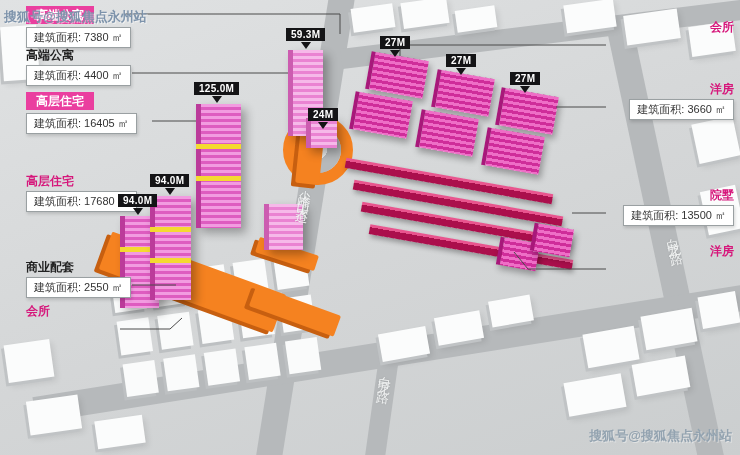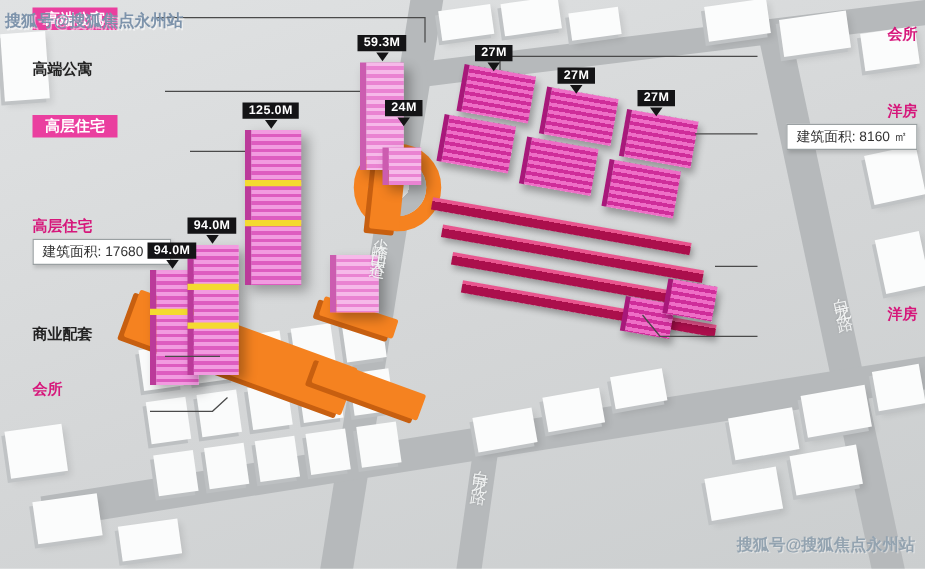--- a/index.html
+++ b/index.html
@@ -149,21 +149,21 @@
   </svg>
 
   <div class="road-label" style="left:296px;top:180px;transform:rotate(9deg)">尖峰山大道</div>
   <div class="road-label" style="left:662px;top:228px;transform:rotate(-12deg)">白龙二路</div>
   <div class="road-label" style="left:376px;top:366px;transform:rotate(8deg)">白龙一路</div>
 
   <div class="hm" style="left:286px;top:28px">
     <span class="hm-box">59.3M</span>
     <span class="hm-arrow"></span>
   </div>
-  <div class="hm" style="left:308px;top:80px">
+  <div class="hm" style="left:308px;top:108px">
     <span class="hm-box">24M</span>
     <span class="hm-arrow"></span>
   </div>
   <div class="hm" style="left:194px;top:82px">
     <span class="hm-box">125.0M</span>
     <span class="hm-arrow"></span>
   </div>
   <div class="hm" style="left:150px;top:174px">
     <span class="hm-box">94.0M</span>
     <span class="hm-arrow"></span>
@@ -180,44 +180,52 @@
     <span class="hm-box">27M</span>
     <span class="hm-arrow"></span>
   </div>
   <div class="hm" style="left:510px;top:72px">
     <span class="hm-box">27M</span>
     <span class="hm-arrow"></span>
   </div>
 
   <div class="callout" style="left:26px;top:6px">
     <div class="co-title pill">高端公寓</div>
+    <div class="co-area">建筑面积: 7380 ㎡</div>
   </div>
   <div class="callout" style="left:26px;top:48px">
     <div class="co-title">高端公寓</div>
+    <div class="co-area">建筑面积: 4400 ㎡</div>
   </div>
   <div class="callout" style="left:26px;top:92px">
     <div class="co-title pill">高层住宅</div>
+    <div class="co-area">建筑面积: 16405 ㎡</div>
   </div>
   <div class="callout" style="left:26px;top:174px">
     <div class="co-title magenta">高层住宅</div>
     <div class="co-area">建筑面积: 17680 ㎡</div>
   </div>
   <div class="callout" style="left:26px;top:260px">
     <div class="co-title">商业配套</div>
+    <div class="co-area">建筑面积: 2550 ㎡</div>
   </div>
   <div class="callout" style="left:26px;top:304px">
     <div class="co-title magenta">会所</div>
   </div>
 
   <div class="callout right" style="right:6px;top:20px">
     <div class="co-title magenta">会所</div>
   </div>
   <div class="callout right" style="right:6px;top:82px">
     <div class="co-title magenta">洋房</div>
-    <div class="co-area">建筑面积: 8160 ㎡</div>
+    <div class="co-area">建筑面积: 3660 ㎡</div>
+  </div>
+  <div class="callout right" style="right:6px;top:188px">
+    <div class="co-title magenta">院墅</div>
+    <div class="co-area">建筑面积: 13500 ㎡</div>
   </div>
   <div class="callout right" style="right:6px;top:244px">
     <div class="co-title magenta">洋房</div>
   </div>
 
   <div class="wm top">搜狐号@搜狐焦点永州站</div>
   <div class="wm bottom">搜狐号@搜狐焦点永州站</div>
 
 </div>
 

